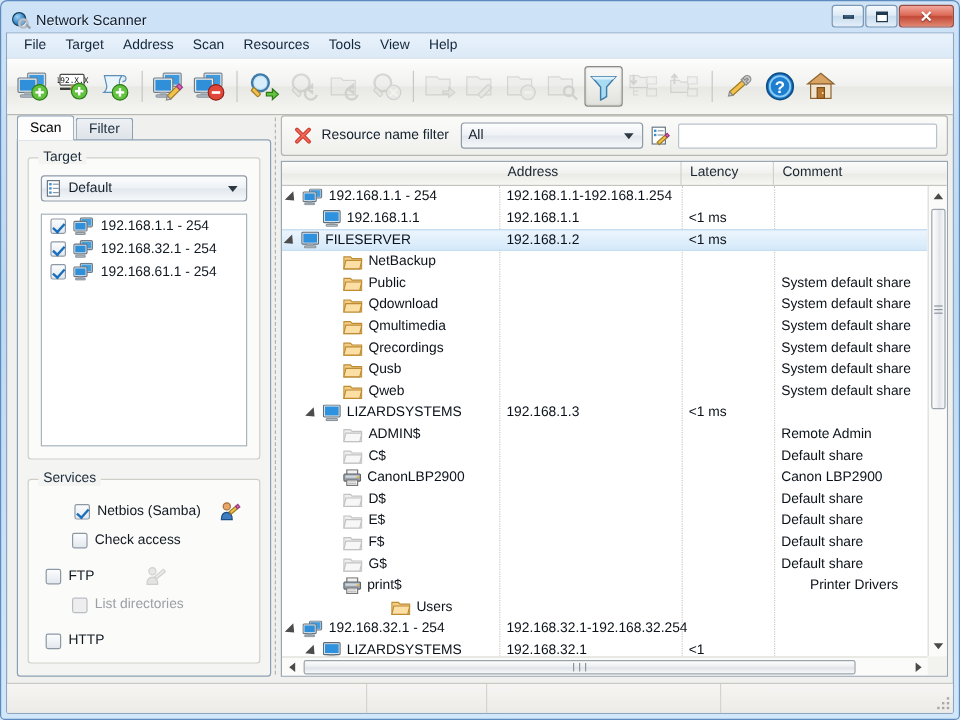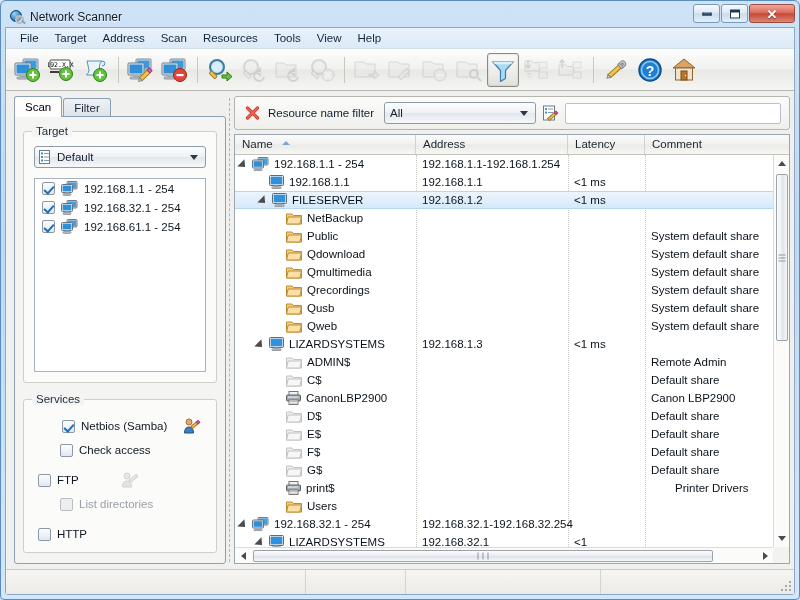--- a/index.html
+++ b/index.html
@@ -82,21 +82,21 @@
     background: linear-gradient(to bottom,#e9f2fb 0%, #dceaf7 100%);
     display: flex; align-items: center; padding-left: 6px;
     border-bottom: 1px solid #d3dfe9;
   }
   .menuitem {
     padding: 3px 8px; font-size: 11.5px; color: #12263b; white-space: nowrap;
   }
 
   
   #toolbar {
-    height: 42px;
+    height: 47px;
     background: linear-gradient(to bottom,#fdfdfd 0%, #f1f1ef 48%, #e8e8e4 52%, #f5f5f3 100%);
     border-bottom: 1px solid #b8b8b2;
     display: flex; align-items: center; padding: 0 5px;
   }
   .tbtn {
     width: 32px; height: 34px; margin: 0 1px;
     display: flex; align-items: center; justify-content: center;
     border: 1px solid transparent; border-radius: 3px;
     position: relative; flex: none;
   }
@@ -656,24 +656,20 @@
               <rect x="14" y="10" width="2.2" height="2.6" fill="#e060b8" stroke="#9a3c7c"></rect>
             </g>
           </svg>
 
           <div class="textbox" style="flex:1; margin-right:2px;" title=""></div>
         </div>
 
         <div id="grid">
 
           <div id="gridhead">
-            <div class="hcell" style="left:0px; width:181px;">
-              <span>Name</span>
-              <span class="sortarrow"></span>
-            </div>
             <div class="hcell" style="left:181px; width:152px;">Address</div>
             <div class="hcell" style="left:333px; width:77px;">Latency</div>
             <div class="hcell" style="left:410px; width:130px; border-right:none;">Comment</div>
           </div>
 
           <div id="gridbody">
             <div class="vline" style="left:181px"></div>
             <div class="vline" style="left:333px"></div>
             <div class="vline" style="left:410px"></div>
             <div id="rows">
@@ -700,21 +696,21 @@
                       <rect x="1.8" y="1.8" width="11.4" height="7.4" fill="#2f92de"></rect>
                       <rect x="5" y="10.6" width="5" height="1.3" fill="#a9b3bc"></rect>
                       <rect x="2.8" y="11.9" width="9.4" height="1.7" rx=".8" fill="#c3cbd2" stroke="#8a949d"></rect>
                     </svg>
                     <span class="gtext">192.168.1.1</span>
                   </div>
                   <div class="gcell" style="left: 187px;">192.168.1.1</div>
                   <div class="gcell" style="left: 339px;">&lt;1 ms</div>
                 </div>
                 <div class="grow sel" style="top: 36px;">
-                  <div class="gname" style="left: 24px;">
+                  <div class="gname" style="left: 3px;">
                     <span class="expander"></span>
                     <svg class="ic" viewBox="0 0 15 14" width="15" height="14" style="margin-left: 4px;">
                       <rect x="0.5" y="0.5" width="14" height="10" rx="1" fill="#dde4ea" stroke="#5f6b77"></rect>
                       <rect x="1.8" y="1.8" width="11.4" height="7.4" fill="#2f92de"></rect>
                       <rect x="5" y="10.6" width="5" height="1.3" fill="#a9b3bc"></rect>
                       <rect x="2.8" y="11.9" width="9.4" height="1.7" rx=".8" fill="#c3cbd2" stroke="#8a949d"></rect>
                     </svg>
                     <span class="gtext">FILESERVER</span>
                   </div>
                   <div class="gcell" style="left: 187px;">192.168.1.2</div>
@@ -901,21 +897,21 @@
                       <rect x="1.8" y="5.2" width="11.4" height="2" fill="#cfd6dc"></rect>
                       <rect x="3" y="9" width="9" height="4.5" fill="#fff" stroke="#777"></rect>
                       <rect x="4" y="10.2" width="7" height="0.8" fill="#b0b0b0"></rect>
                       <rect x="4" y="11.7" width="7" height="0.8" fill="#b0b0b0"></rect>
                       <rect x="11.3" y="6" width="2" height="1.3" fill="#f0b030"></rect>
                     </svg>
                     <span class="gtext">print$</span>
                   </div>
                   <div class="gcell" style="left: 440px;">Printer Drivers</div>
                 </div>
-                <div class="grow" style="top: 342px;">
+                <div class="grow" style="top: 342px; margin-left: 40px;">
                   <div class="gname" style="left: 38px;">
                     <span style="width: 9px; flex: 0 0 auto; display: block;"></span>
                     <svg class="ic" viewBox="0 0 16 13" width="16" height="13" style="margin-left: 4px;">
                       <path d="M0.5 2 h5.5 l1.5 1.5 h8 v8.5 h-15 z" fill="#f3cd86" stroke="#bd8c33"></path>
                       <path d="M2.2 5 h13.3 l-1.7 7 h-13.3 z" fill="#fbdfa4" stroke="#bd8c33"></path>
                     </svg>
                     <span class="gtext">Users</span>
                   </div>
                 </div>
                 <div class="grow" style="top: 360px;">

